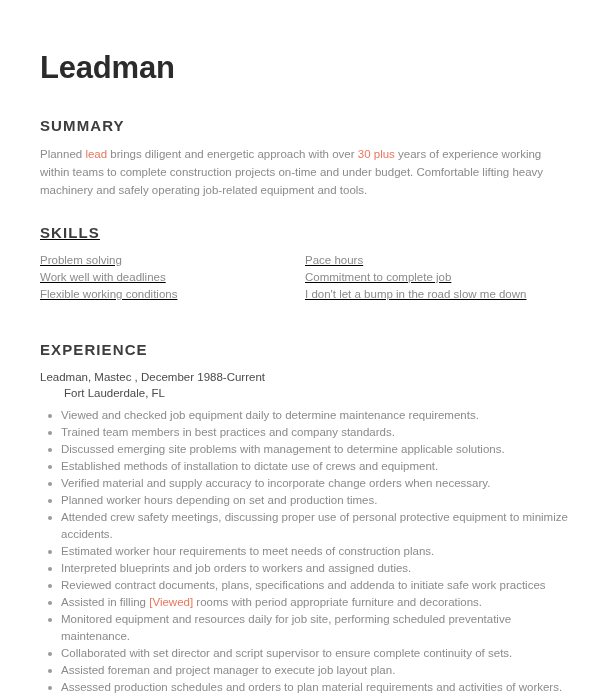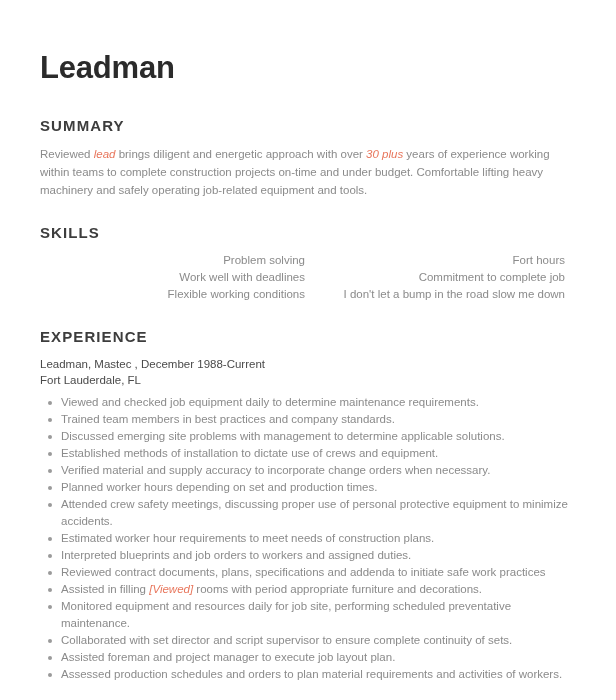--- a/index.html
+++ b/index.html
@@ -45,53 +45,52 @@
   .summary-text {
     font-size: 11.5px;
     color: #8b8b8b;
     line-height: 18px;
     margin: 0;
     max-width: 525px;
     text-align: left;
   }
   .hl {
     color: #e8765c;
-    font-style: italic;
   }
   .section-summary { margin-bottom: 25px; }
-  .section-skills  { margin-bottom: 25px; }
+  .section-skills  { margin-bottom: 38px; text-decoration: underline; }
 
   .skills-grid {
     display: flex;
     flex-direction: row;
   }
   .skills-col {
     display: flex;
     flex-direction: column;
   }
   .skills-col-left  { width: 265px; }
   .skills-col-right { width: 260px; }
   .skill-item {
     font-size: 11.5px;
     color: #8b8b8b;
     line-height: 17px;
     white-space: nowrap;
-    text-align: right;
   }
 
   .job-line {
     font-size: 11.5px;
     color: #4a4a4a;
     line-height: 16px;
   }
   .job-location {
     font-size: 11.5px;
     color: #4a4a4a;
     line-height: 16px;
     margin-bottom: 6px;
+    margin-left: 24px;
   }
 
   .bullets {
     list-style: none;
     margin: 0;
     padding: 0;
   }
   .bullet {
     position: relative;
     font-size: 11.5px;
@@ -114,33 +113,33 @@
 </style>
 </head>
 <body>
 
 <div class="page">
 
   <h1 class="resume-title">Leadman</h1>
 
   <div class="section section-summary">
     <div class="section-heading">SUMMARY</div>
-    <p class="summary-text"><span>Reviewed </span><span class="hl">lead</span><span> brings diligent and energetic approach with over </span><span class="hl">30 plus</span><span> years of experience working within teams to complete construction projects on-time and under budget. Comfortable lifting heavy machinery and safely operating job-related equipment and tools.</span></p>
+    <p class="summary-text"><span>Planned </span><span class="hl">lead</span><span> brings diligent and energetic approach with over </span><span class="hl">30 plus</span><span> years of experience working within teams to complete construction projects on-time and under budget. Comfortable lifting heavy machinery and safely operating job-related equipment and tools.</span></p>
   </div>
 
   <div class="section section-skills">
     <div class="section-heading">SKILLS</div>
     <div class="skills-grid">
       <div class="skills-col skills-col-left">
           <div class="skill-item">Problem solving</div>
           <div class="skill-item">Work well with deadlines</div>
           <div class="skill-item">Flexible working conditions</div>
         </div>
       <div class="skills-col skills-col-right">
-          <div class="skill-item">Fort hours</div>
+          <div class="skill-item">Pace hours</div>
           <div class="skill-item">Commitment to complete job</div>
           <div class="skill-item">I don't let a bump in the road slow me down</div>
         </div>
     </div>
   </div>
 
   <div class="section section-experience">
     <div class="section-heading">EXPERIENCE</div>
     <div>
         <div>

